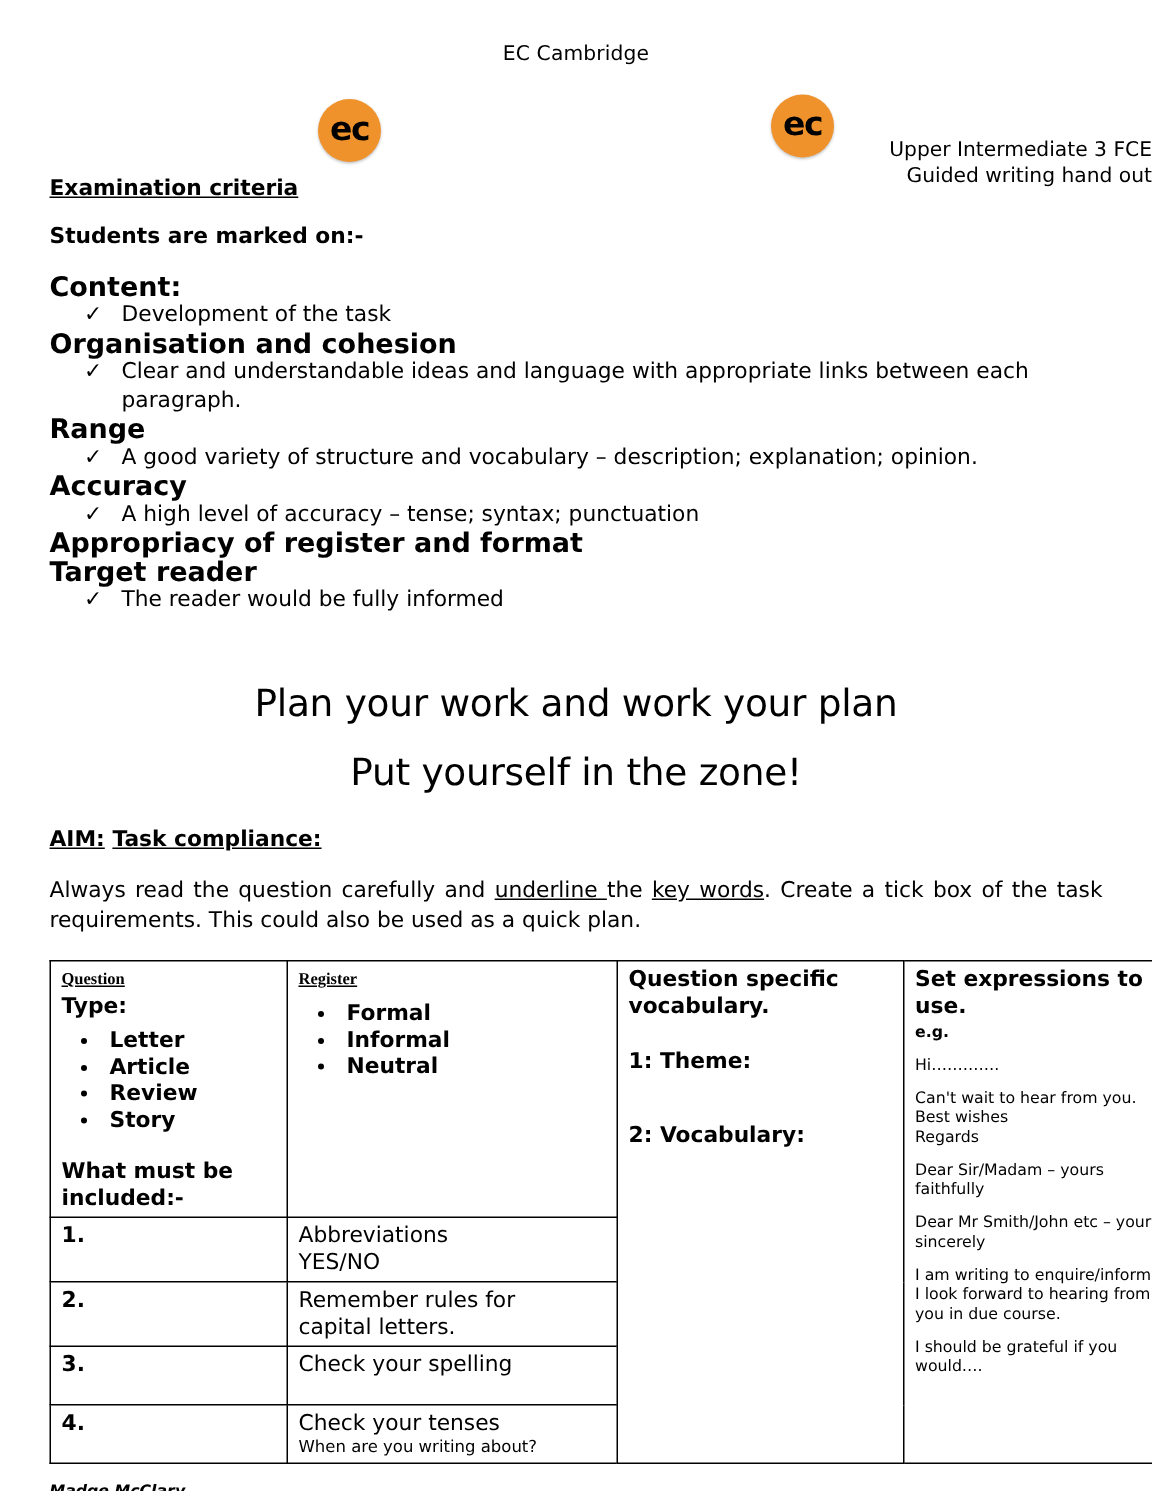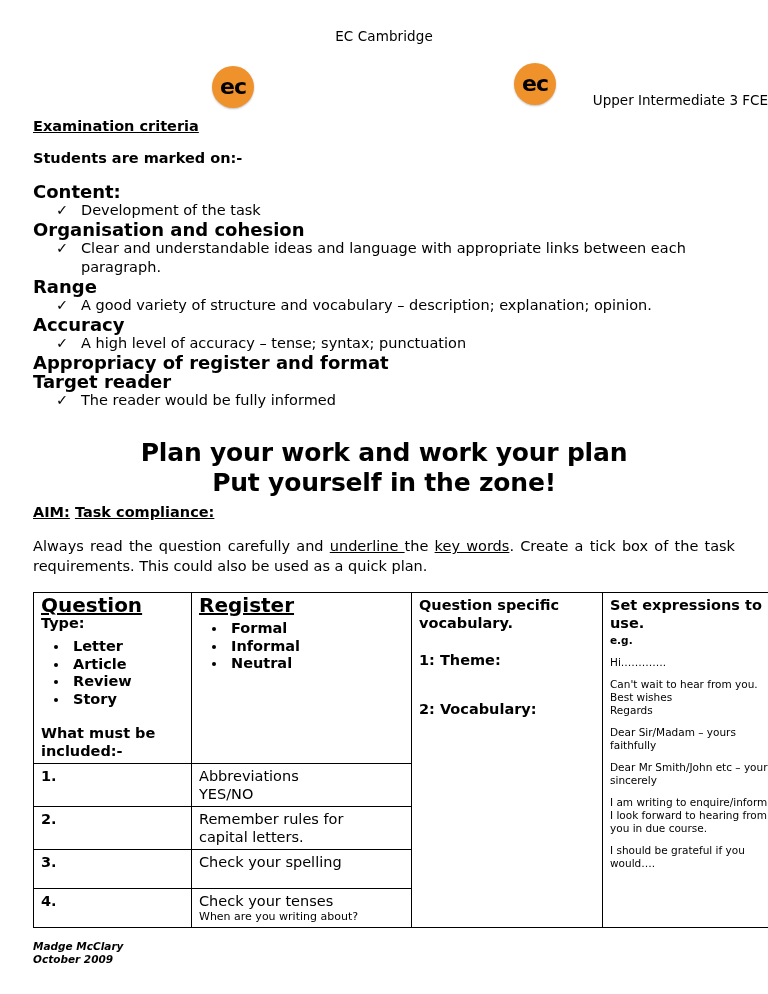--- a/index.html
+++ b/index.html
@@ -103,24 +103,24 @@
   }
   .crit-item .tick {
     display: inline-block;
     width: 25px;
     text-indent: 0;
   }
 
   
   .big-title {
     text-align: center;
-    font-weight: bold;
+    font-weight: normal;
     font-size: 25px;
     line-height: 30px;
-    margin: 0;
+    margin: 16px;
     letter-spacing: -0.2px;
   }
 
   .aim-line {
     font-weight: bold;
     font-size: 14.5px;
     margin: 0;
   }
   .aim-line span { text-decoration: underline; }
 
@@ -145,23 +145,24 @@
     vertical-align: top;
     padding: 3px 6px 3px 7px;
   }
   .col1 { width: 144px; }
   .col2 { width: 206px; }
   .col3 { width: 177px; }
   .col4 { width: 181px; }
 
   .cell-head-u {
     font-weight: bold;
-    font-size: 20px;
+    font-size: 11px;
     text-decoration: underline;
     line-height: 18px;
+    font-family: Liberation Serif, serif;
   }
   .cell-head-b {
     font-weight: bold;
     font-size: 14.5px;
     line-height: 18px;
   }
   .bullets {
     margin: 6px 0 0 0;
     padding-left: 28px;
     list-style: disc;
@@ -225,20 +226,21 @@
 
     <div class="logo logo-left">
       <span class="glyph">ec</span>
     </div>
     <div class="logo logo-right">
       <span class="glyph">ec</span>
     </div>
 
     <div class="course-lines">
       <div>Upper Intermediate 3 FCE</div>
+      <div>Guided writing hand out</div>
     </div>
   </div>
 
   <div class="content">
 
     <div class="h-underline">Examination criteria</div>
     <div class="spacer-16"></div>
     <div class="strong-line">Students are marked on:-</div>
     <div class="spacer-16"></div>
 

